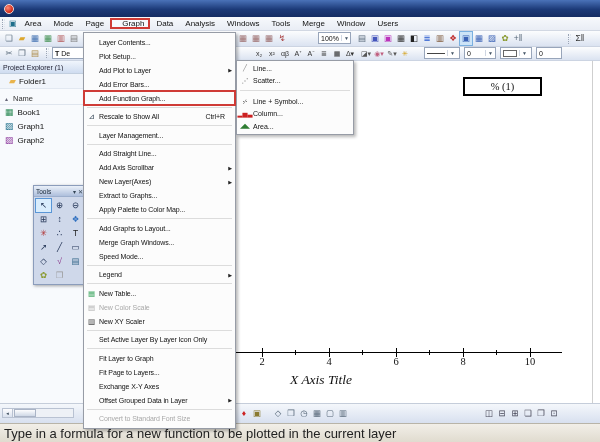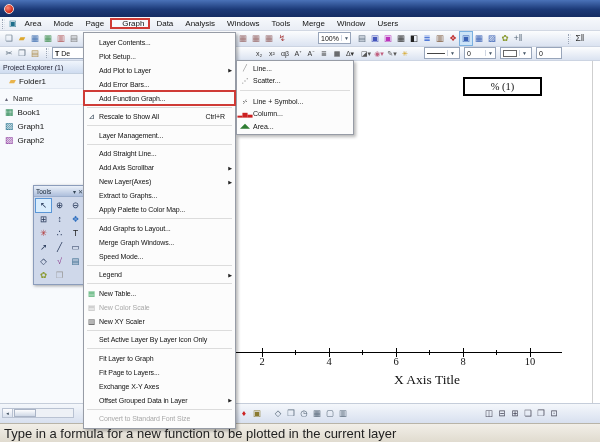--- a/index.html
+++ b/index.html
@@ -45,22 +45,22 @@
   .xticks,.xminors{position:absolute;left:0;top:0;}
   .xtick{position:absolute;top:0;}
   .xtick .tl{position:absolute;top:348px;width:1px;height:9px;background:#000;display:block;}
   .xtick .tlabel{position:absolute;top:356px;width:24px;margin-left:-12px;text-align:center;display:block;
                  font-family:"Liberation Serif",serif;font-size:10.5px;font-style:normal;}
   .xtick:nth-of-type(1){left:262px;} .xtick:nth-of-type(2){left:329px;} .xtick:nth-of-type(3){left:396px;}
   .xtick:nth-of-type(4){left:463px;} .xtick:nth-of-type(5){left:530px;}
   .xminor{position:absolute;top:350px;width:1px;height:5px;background:#000;}
   .xminor:nth-of-type(1){left:295px;} .xminor:nth-of-type(2){left:362px;}
   .xminor:nth-of-type(3){left:429px;} .xminor:nth-of-type(4){left:496px;}
-  .x-title{position:absolute;left:290px;top:372px;width:170px;text-align:right;
-           font-family:"Liberation Serif",serif;font-size:13.5px;}
+  .x-title{position:absolute;left:290px;top:372px;width:170px;text-align:left;
+           font-family:"Liberation Serif",serif;font-size:13.5px;font-style:italic;}
 
   
   .pe{position:absolute;left:0;top:61px;width:107px;height:342px;background:#f8fafd;border-right:1px solid #aab6c8;}
   .pe-header{height:13px;background:linear-gradient(#f0f5fc,#cfdcf0);border-bottom:1px solid #c2cfdf;
              display:flex;align-items:center;gap:2px;font-size:7px;padding:0 3px;color:#223;}
   .pe-header .ph-title{flex:1;white-space:nowrap;overflow:hidden;}
   .ph-btn{font-size:6px;color:#345;}
   .pe-folder{height:15px;display:flex;align-items:center;gap:3px;font-size:8px;padding:0 2px 0 9px;
              background:#f1f5fb;border-bottom:1px solid #e2e8f1;}
   .pe-colhead{height:13px;display:flex;align-items:center;gap:5px;font-size:7.5px;color:#333;

